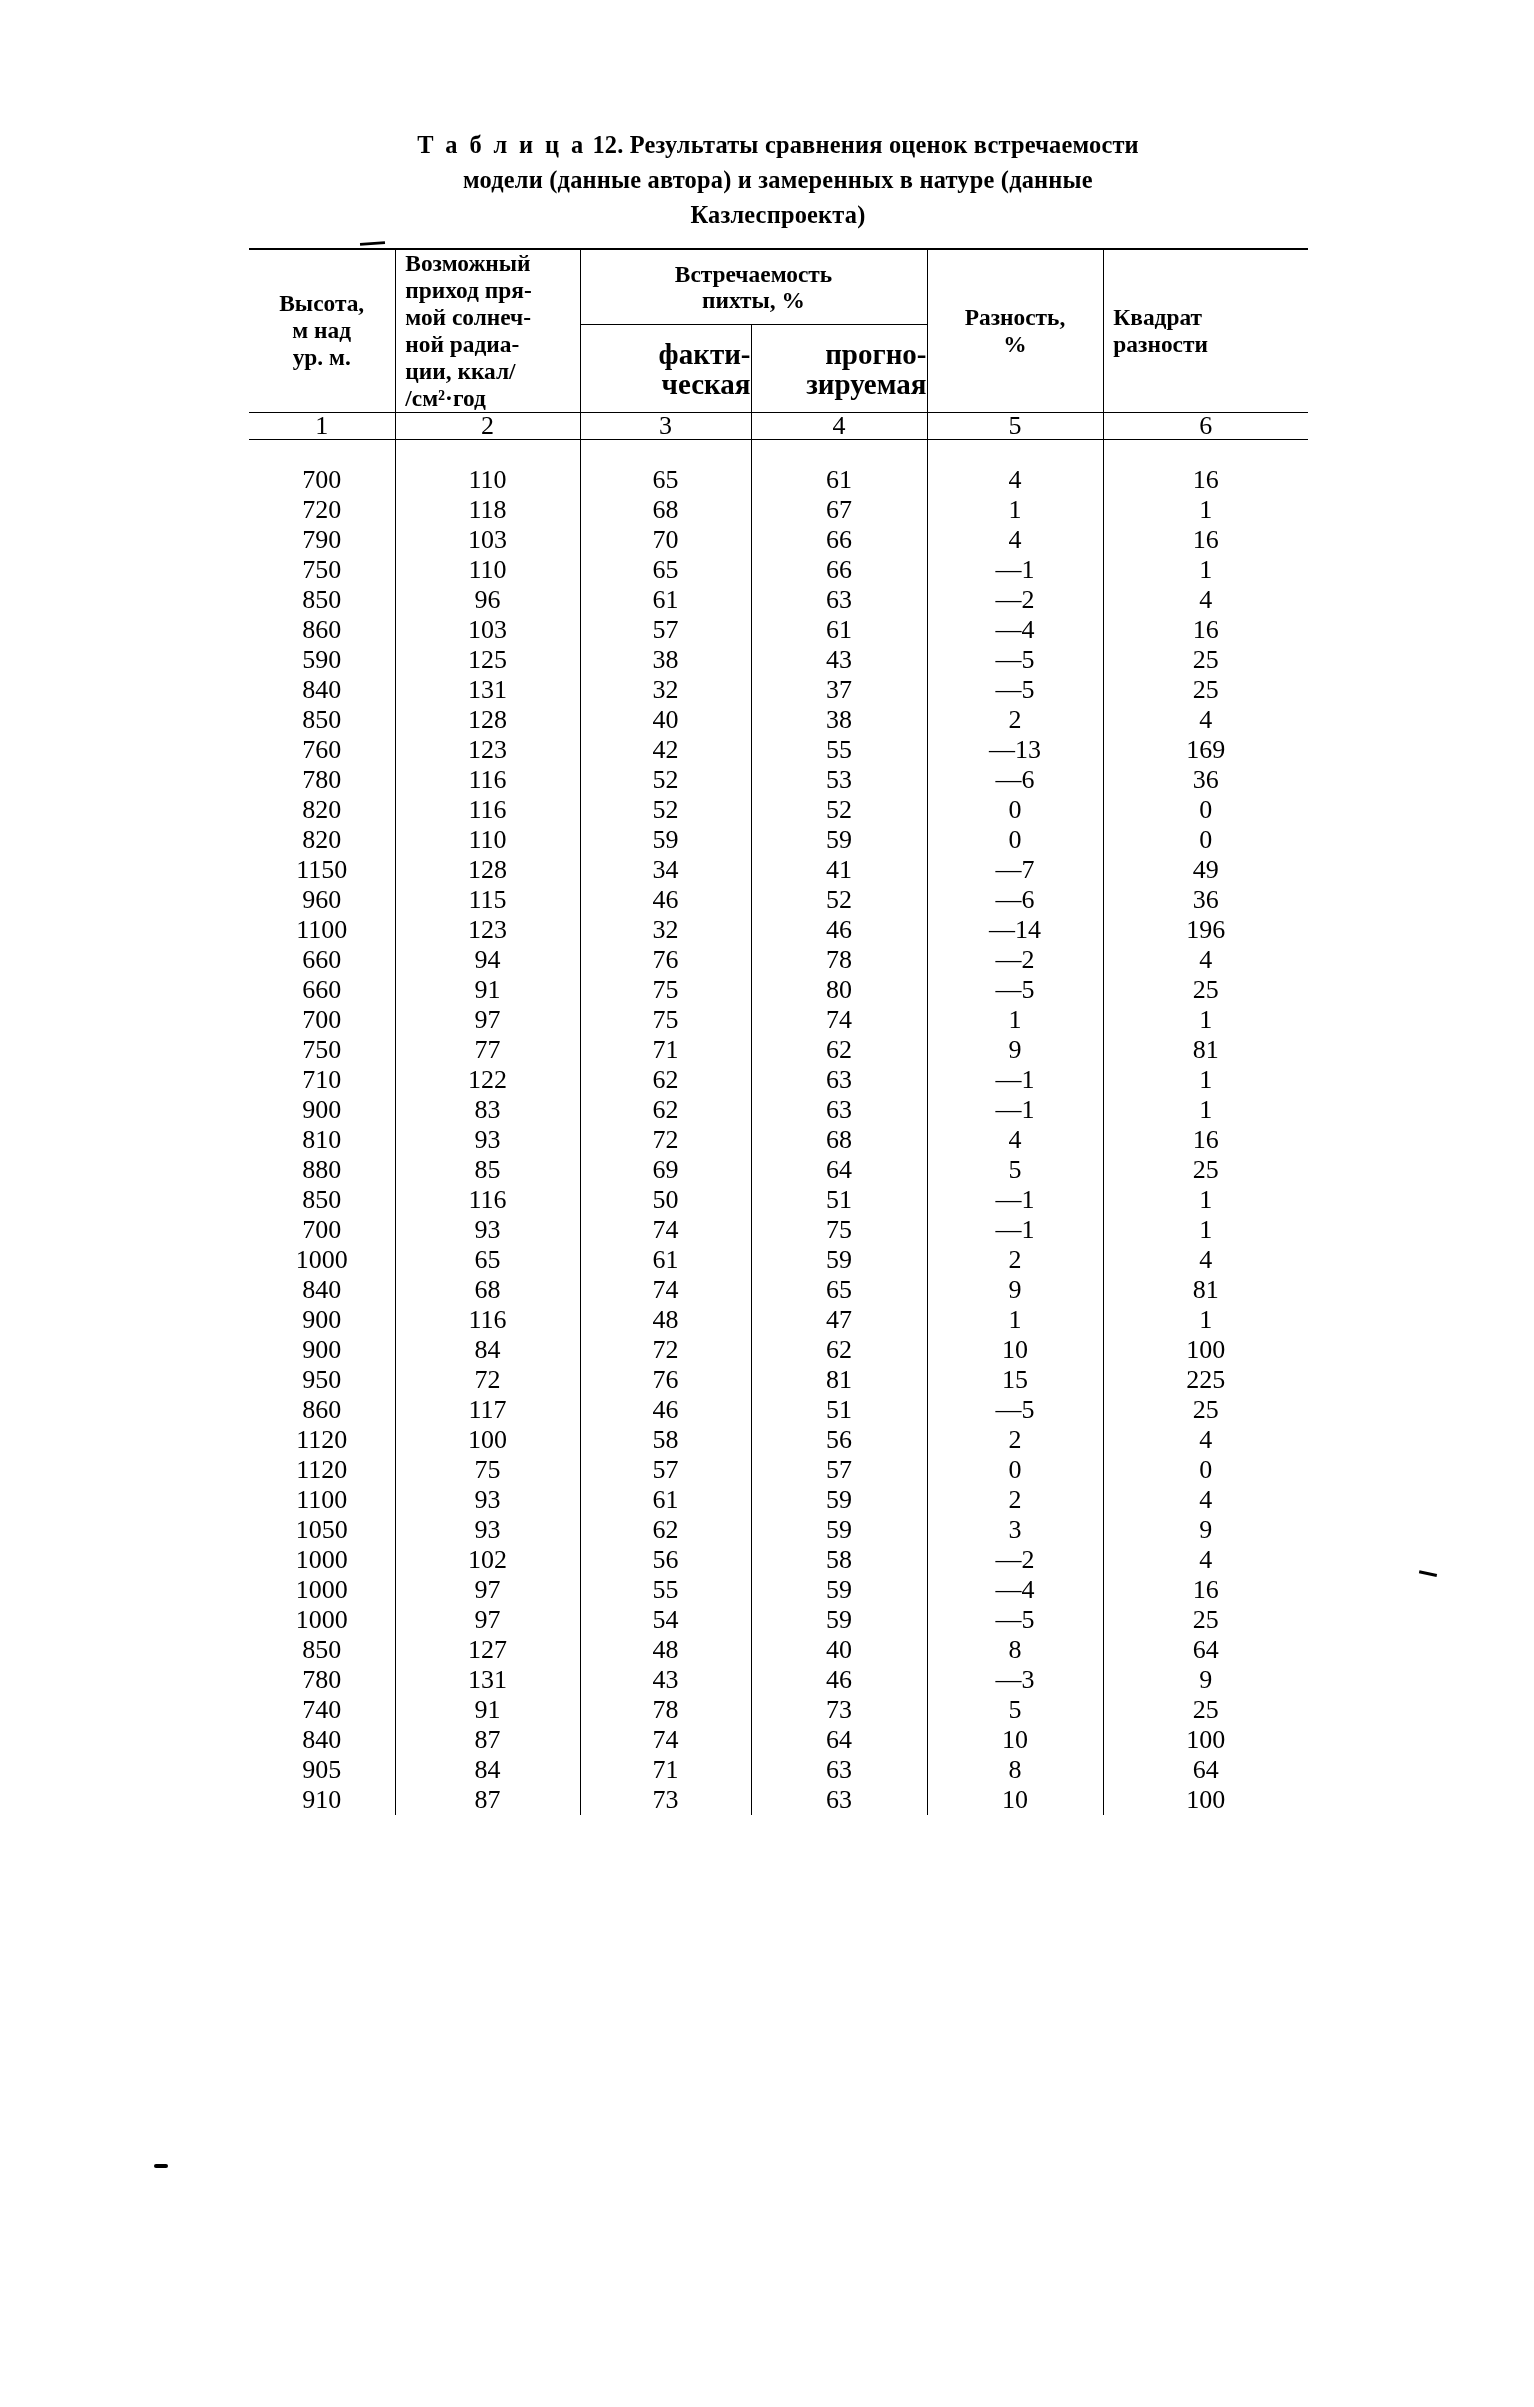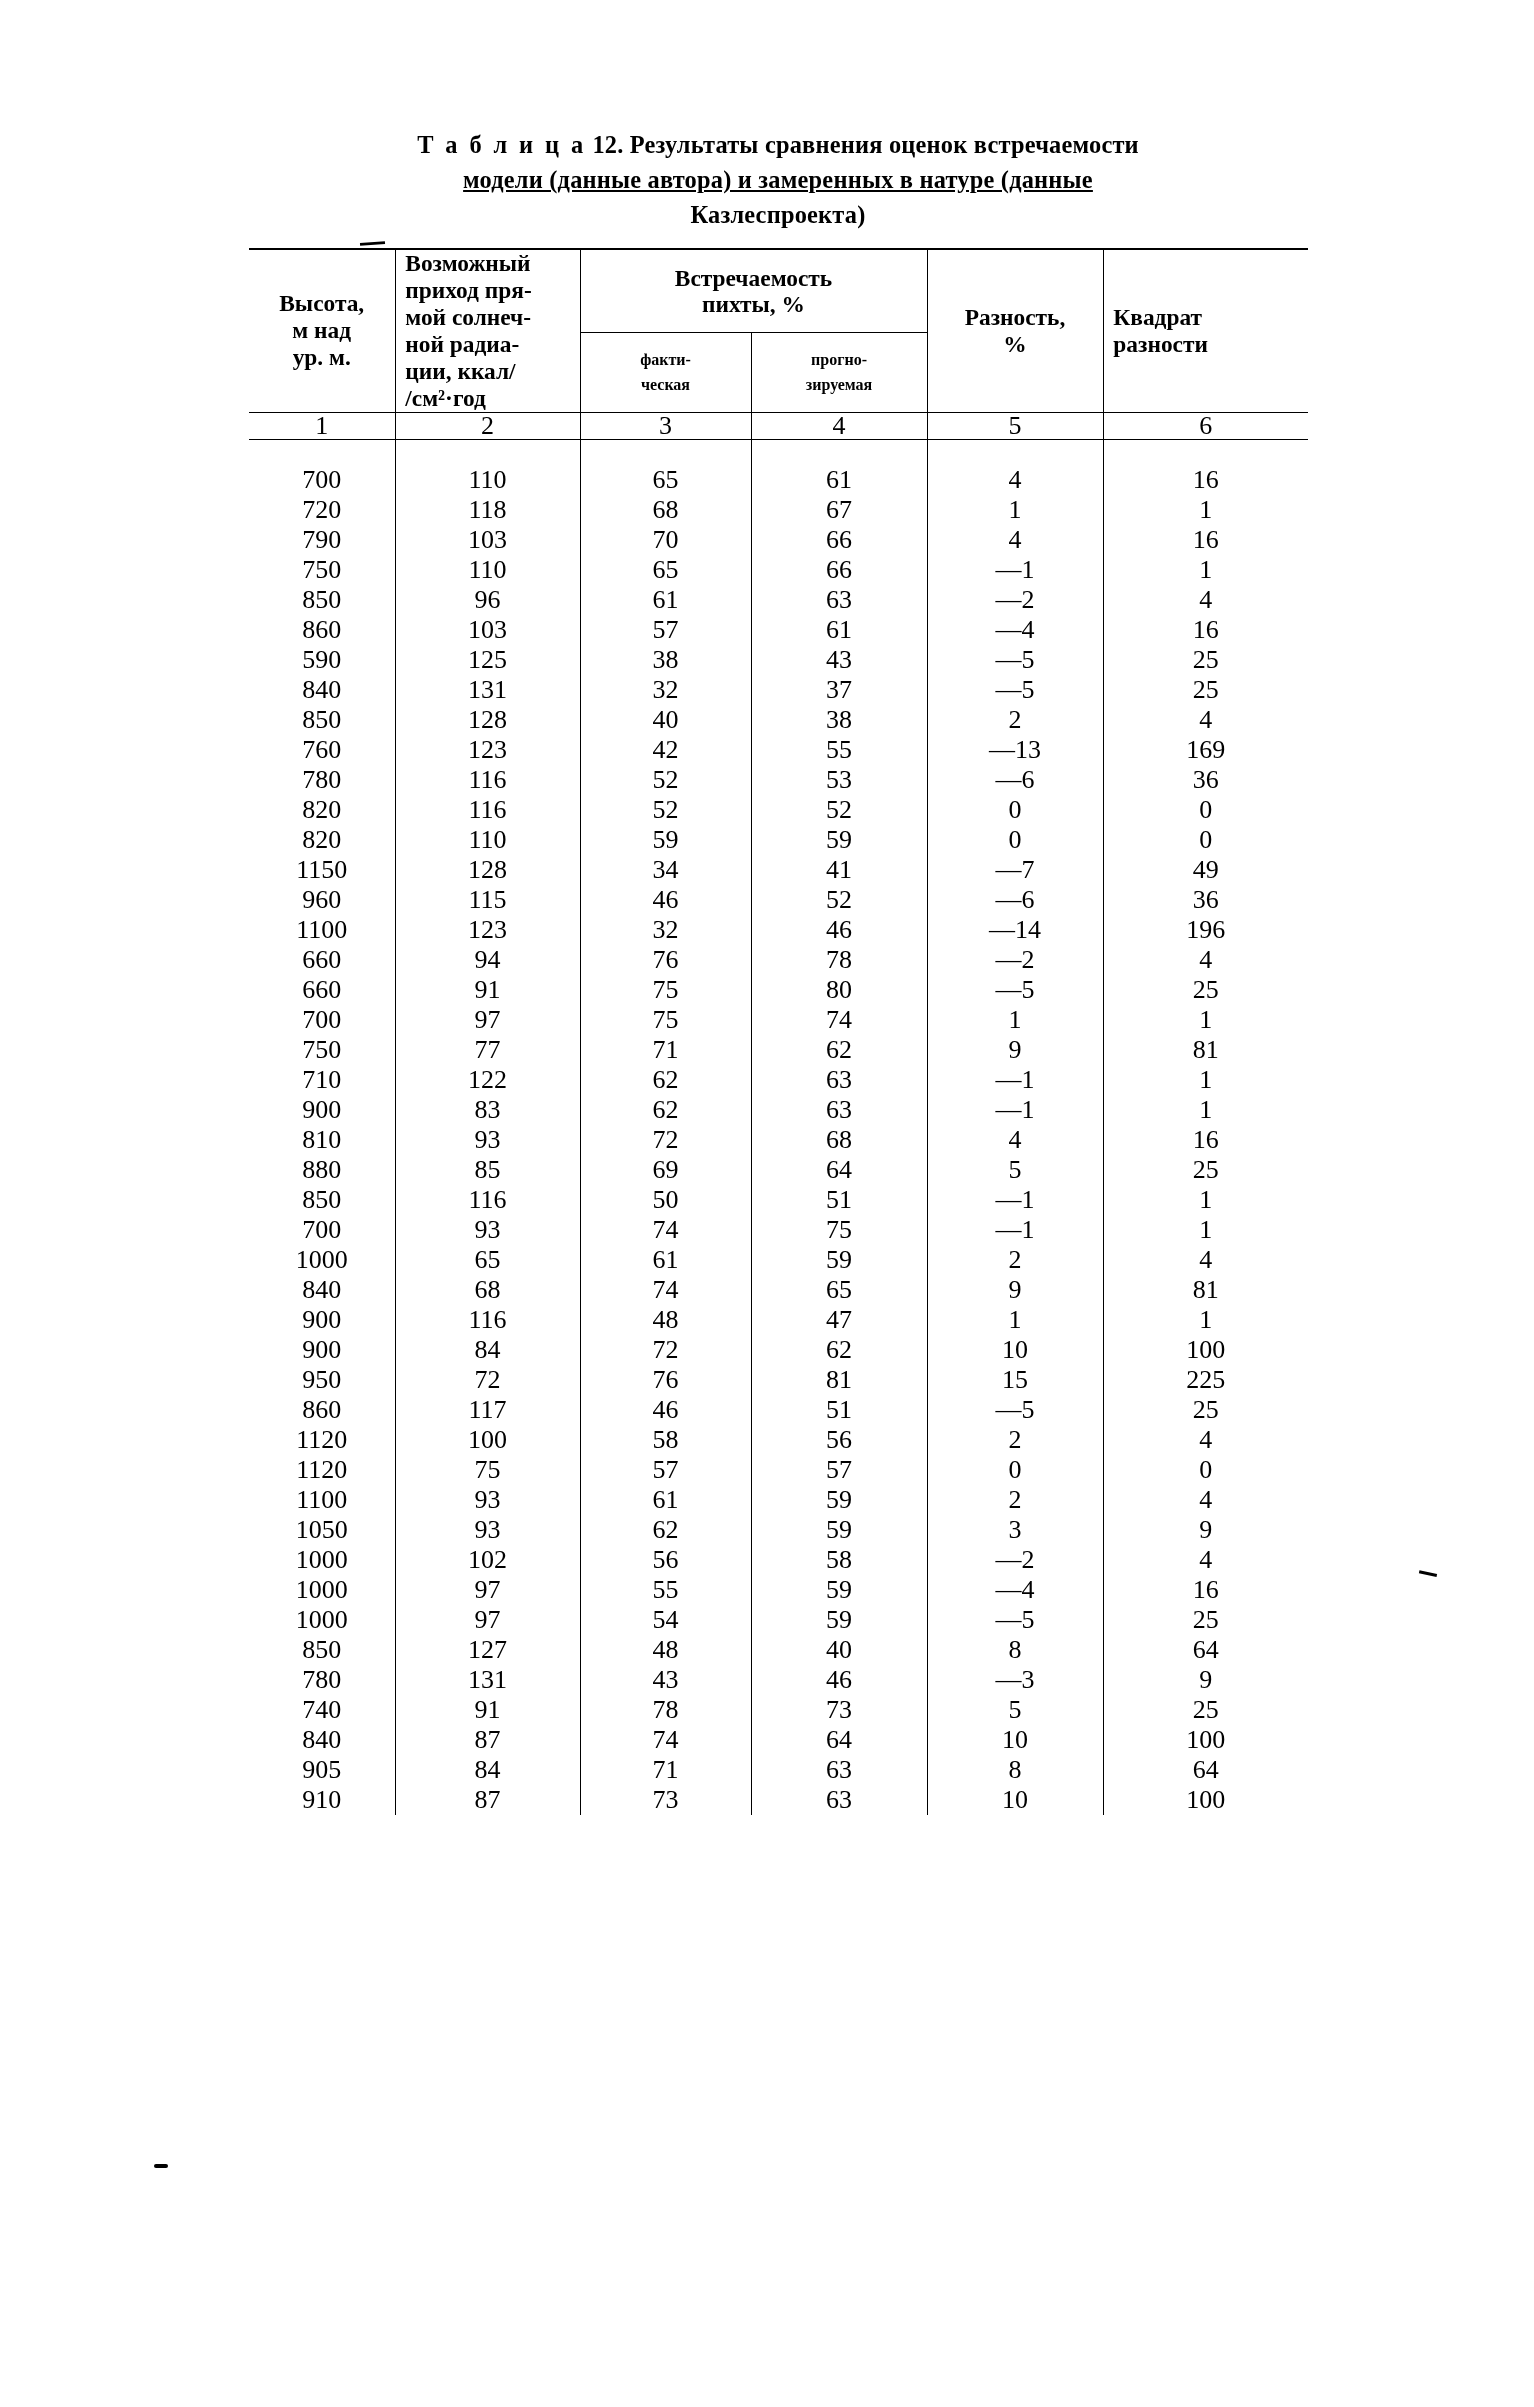--- a/index.html
+++ b/index.html
@@ -36,21 +36,21 @@
     font-weight: 600;
     letter-spacing: 0.2px;
     margin-bottom: 15.6px;
   }
   .caption .lbl {
     letter-spacing: 2.9px;
     font-weight: 600;
   }
   .caption .l1 { display:block; }
   .caption .l2 { display:block; }
-  .caption .l3 { display:block;text-decoration:underline; }
+  .caption .l3 { display:block; }
   .caption .l4 { display:block; }
 
   
   table.maintable {
     border-collapse: collapse;
     width: 1058px;
     table-layout: fixed;
     font-size: 24.4px;
   }
   table.maintable td, table.maintable th {
@@ -89,22 +89,23 @@
   tbody.body tr td { padding: 0; }
   .spacer-row td { height: 25px; }
   .col1 { width: 146px; }
   .col2 { width: 185px; }
   .col3 { width: 171px; }
   .col4 { width: 176px; }
   .col5 { width: 176px; }
   .col6 { width: 205px; }
 
   .sub-head-cell {
-    font-size: 16px;
-    line-height: 25px;
+    font-size: 29px;
+    line-height: 30px;
+    text-align: right;
   }
   .hdr-vmerge {
     line-height: 27px;
     margin-top: 40px;
   }
   .inner-rule {
     border-top: 1.6px solid #000;
   }
   
   .mark {

